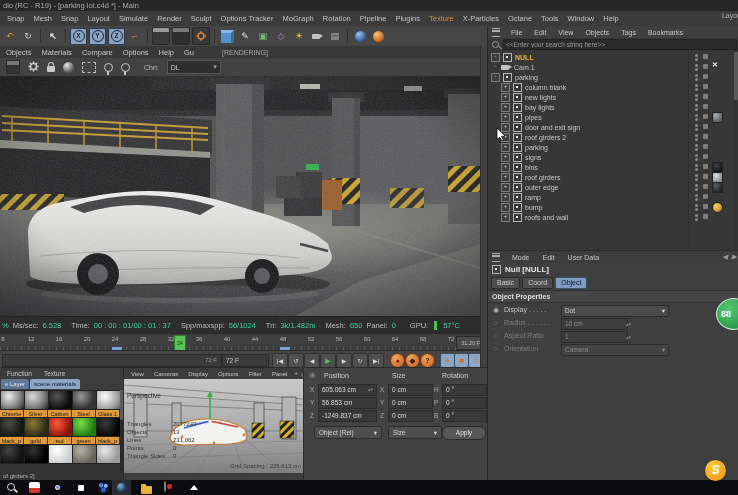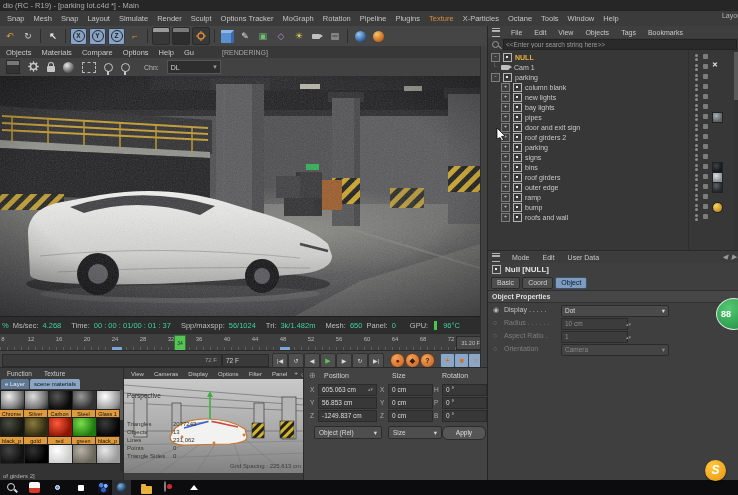--- a/index.html
+++ b/index.html
@@ -408,34 +408,34 @@
       <circle cx="262" cy="200" r="8" fill="#55555a"></circle>
 
       <rect x="0" y="0" width="480" height="240" filter="url(#grain)" opacity="0.22"></rect>
       <rect x="0" y="0" width="480" height="240" fill="url(#vig)"></rect>
     </svg>
   </div>
 
   <div class="r lvstatus flex">
     <span class="sv">%</span>
     <span class="sl">Ms/sec:</span>
-    <span class="sv">4.268</span>
+    <span class="sv">6.528</span>
     <span class="sl" style="margin-left:6px;">Time:</span>
     <span class="sv">00 : 00 : 01/00 : 01 : 37</span>
     <span class="sl" style="margin-left:6px;">Spp/maxspp:</span>
     <span class="sv">56/1024</span>
     <span class="sl" style="margin-left:6px;">Tri:</span>
     <span class="sv">3k/1.482m</span>
     <span class="sl" style="margin-left:6px;">Mesh:</span>
     <span class="sv">650</span>
     <span class="sl">Panel:</span>
     <span class="sv">0</span>
     <span class="sl" style="margin-left:10px;">GPU:</span>
     <span class="gmeter"></span>
-    <span class="sv">96°C</span>
+    <span class="sv">57°C</span>
   </div>
 
   <div class="r ruler">
     <span class="tick" style="left:-4px;">8</span>
     <span class="tick" style="left:24px;">12</span>
     <span class="tick" style="left:52px;">16</span>
     <span class="tick" style="left:80px;">20</span>
     <span class="tick" style="left:108px;">24</span>
     <span class="tick" style="left:136px;">28</span>
     <span class="tick" style="left:164px;">32</span>

